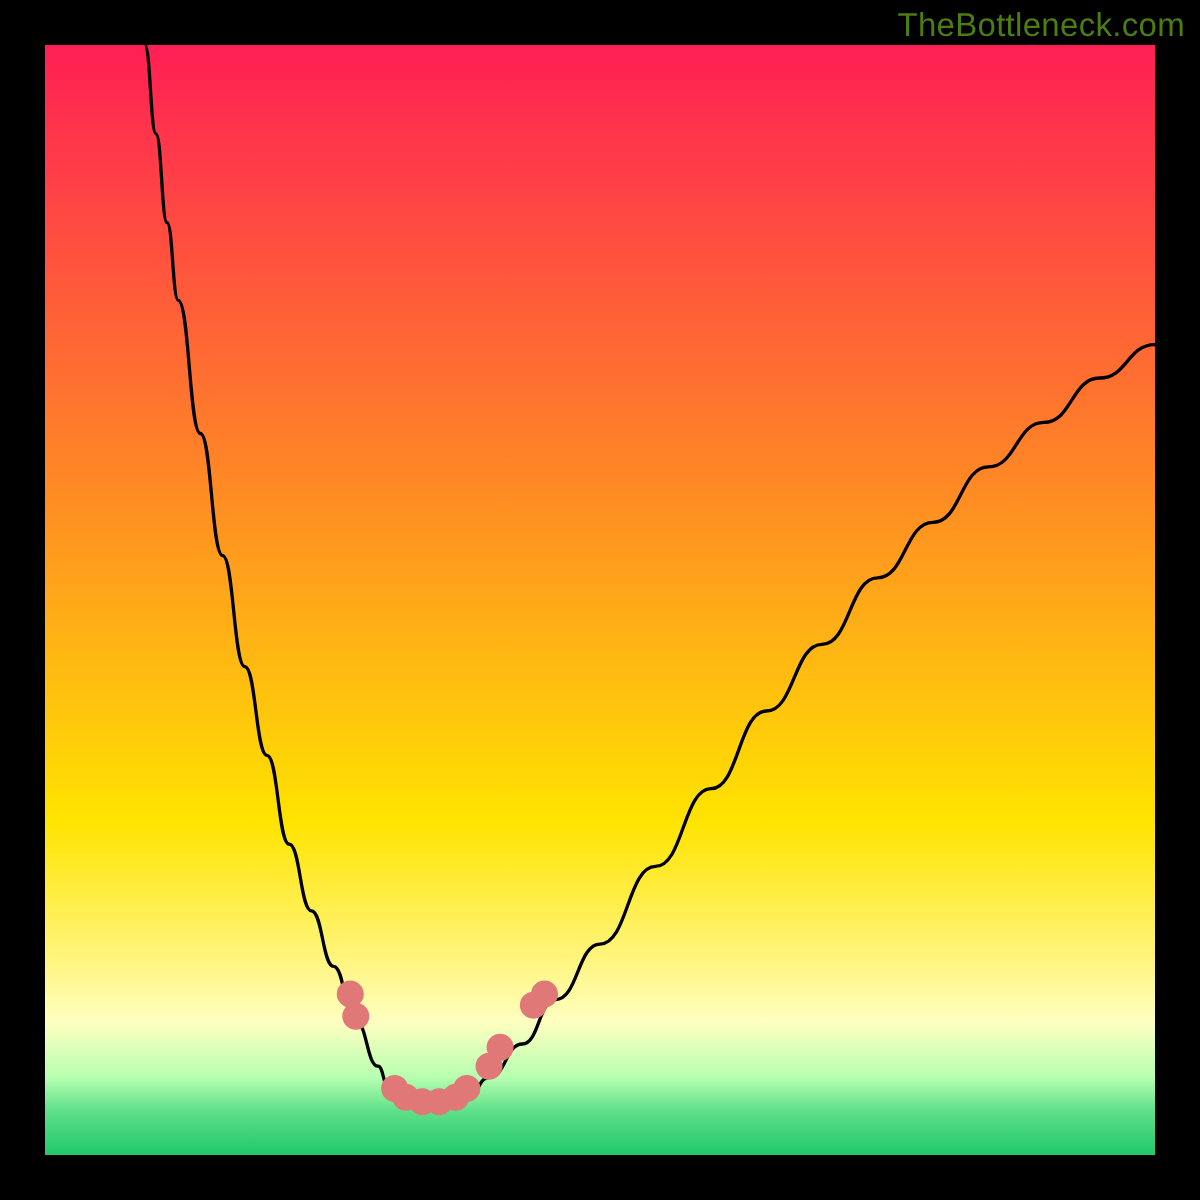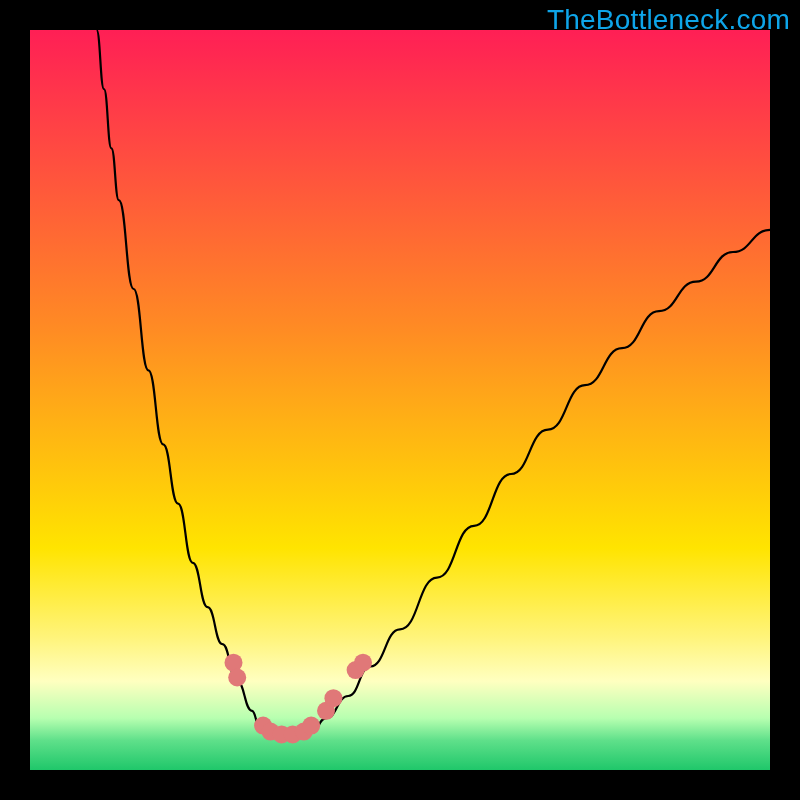--- a/index.html
+++ b/index.html
@@ -14,22 +14,22 @@
   .outer {
     position: relative;
     width: 800px;
     height: 800px;
     background: #000;
   }
   .watermark {
     position: absolute;
     top: 4px;
     right: 10px;
-    font-size: 28px;
-    color: #0ea5e9;
+    font-size: 22px;
+    color: #4d7c0f;
     font-weight: 500;
     letter-spacing: 0.2px;
     z-index: 5;
   }
   .plot {
     position: absolute;
     left: 30px;
     top: 30px;
     width: 740px;
     height: 740px;

